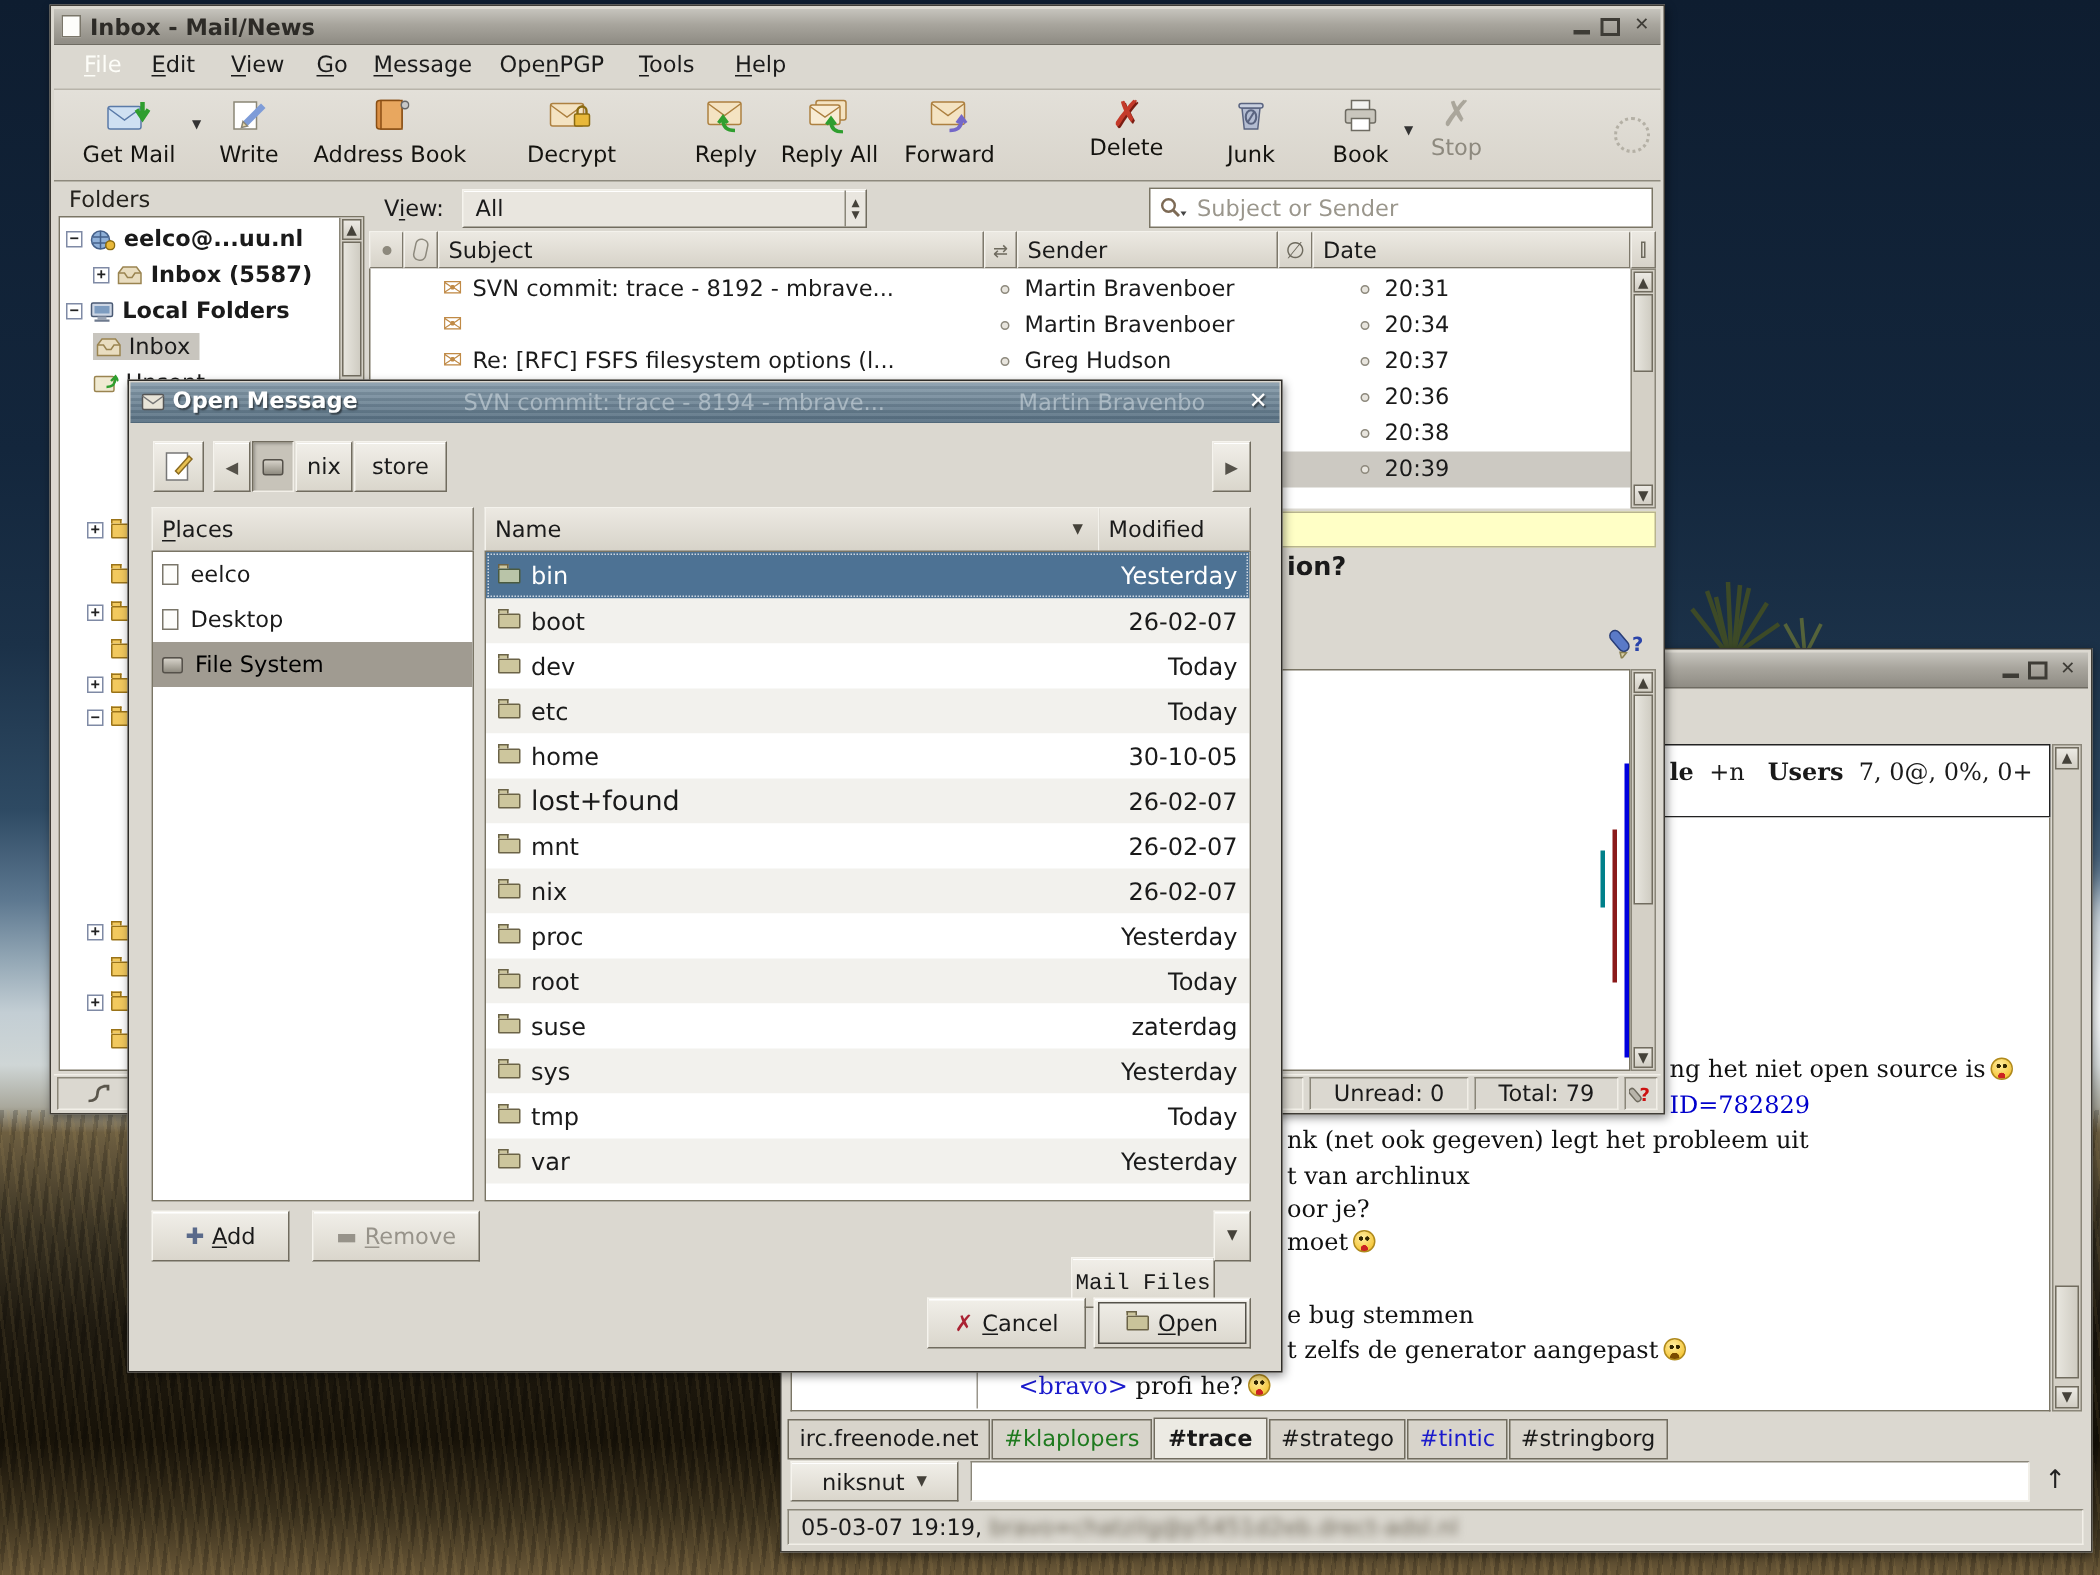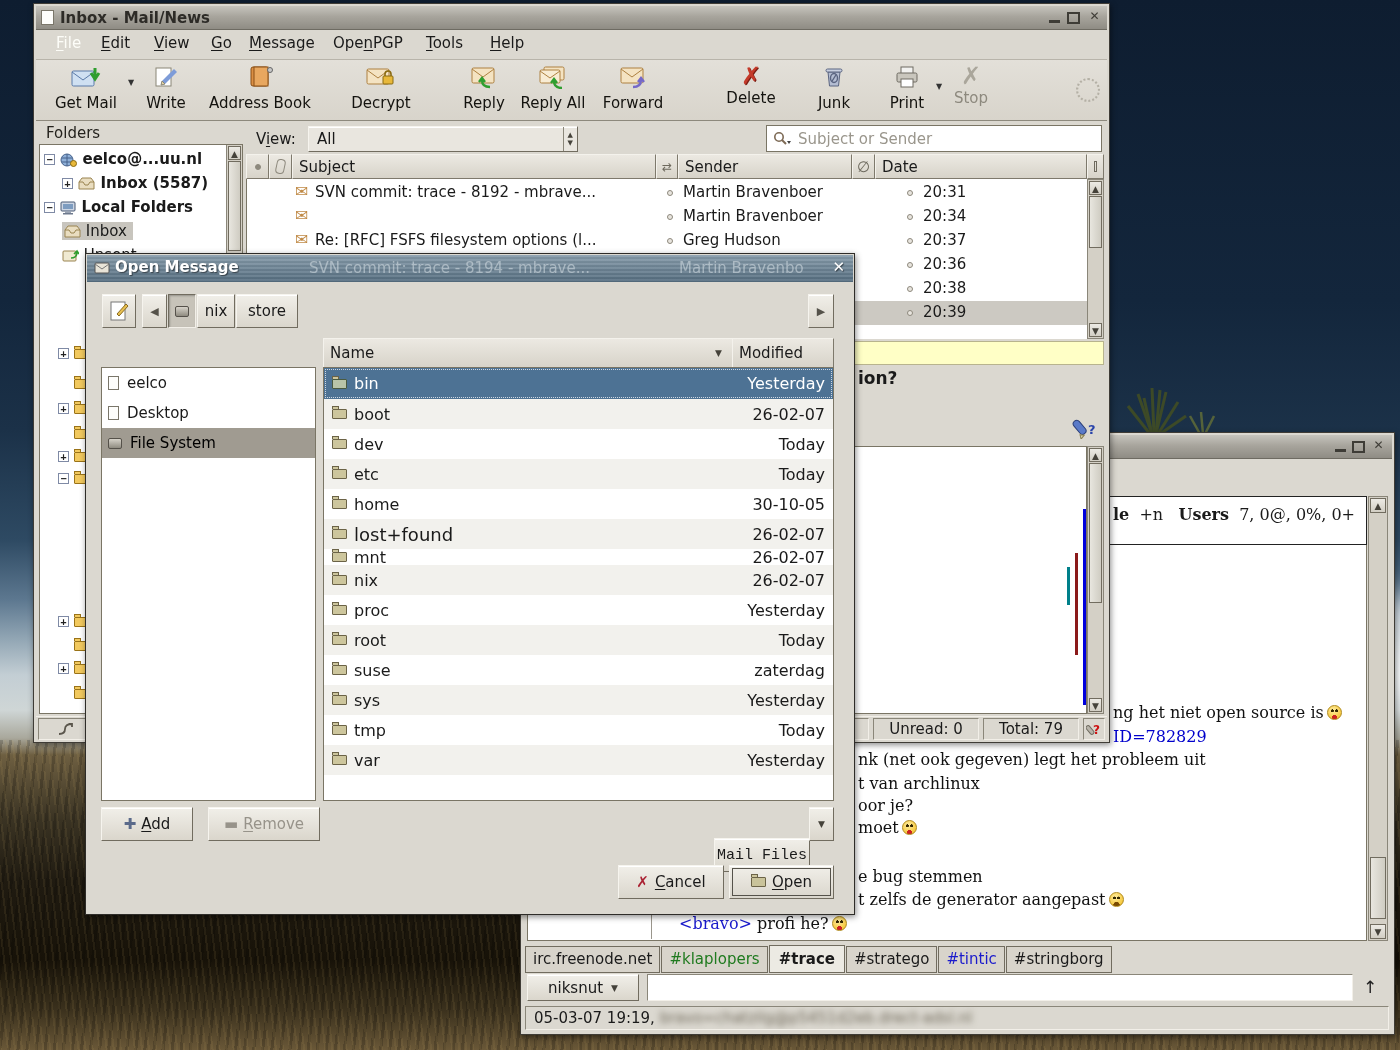--- a/index.html
+++ b/index.html
@@ -249,21 +249,21 @@
             <path d="M9.8 16.5 L14.2 9.5" stroke="#5a6480" stroke-width="1.4"></path>
           </svg>
         <div class="lbl">Junk</div>
       </div>
       <div class="titem" style="left:845px;width:52px;">
         <svg width="26" height="24" viewBox="0 0 26 24">
             <rect x="7" y="2" width="12" height="7" fill="#f2f2f0" stroke="#6e6b62"></rect>
             <rect x="3" y="8" width="20" height="9" rx="1.5" fill="#c9c6bd" stroke="#6e6b62"></rect>
             <rect x="7" y="14" width="12" height="8" fill="#ffffff" stroke="#6e6b62"></rect>
           </svg>
-        <div class="lbl">Print</div>
+        <div class="lbl">Book</div>
       </div>
       <span class="abs" style="left:900px;top:22px;font-size:8px;color:#333;">▼</span>
       <div class="titem" style="left:910px;width:50px;color:#8d897e;">
         <div style="font-size:24px;line-height:23px;font-weight:bold;color:#aaa69b;">✗</div>
         <div class="lbl">Stop</div>
       </div>
       <div class="abs" style="left:1040px;top:18px;width:20px;height:20px;border:2px dotted #b4b0a5;border-radius:50%;"></div>
     </div>
 
     <div class="abs" style="left:12px;top:120px;font-size:15px;color:#24221d;">
@@ -488,20 +488,23 @@
         <span class="drive"></span>
       </div>
     <div class="btn abs" style="left:111px;top:40px;width:38px;height:34px;">
         <span>nix</span>
       </div>
     <div class="btn abs" style="left:150px;top:40px;width:62px;height:34px;">
         <span>store</span>
       </div>
     <div class="btn abs" style="left:722px;top:40px;width:26px;height:34px;color:#55524a;font-size:11px;">▶</div>
 
+    <div class="hdr abs" style="left:15px;top:84px;width:215px;height:30px;">
+      <span><u>P</u>laces</span>
+    </div>
     <div class="abs whitebox" style="left:15px;top:113px;width:215px;height:434px;">
       <div style="height:30px;display:flex;align-items:center;padding-left:6px;">
         <span class="paper"></span>
           <span style="margin-left:8px;">eelco</span>
       </div>
       <div style="height:30px;display:flex;align-items:center;padding-left:6px;">
         <span class="paper"></span>
           <span style="margin-left:8px;">Desktop</span>
       </div>
       <div style="height:30px;display:flex;align-items:center;padding-left:6px;background:#a09b91;color:#000000;">
@@ -548,21 +551,21 @@
           <span style="margin-left:7px;font-size:16px;">home</span>
           <span style="flex:1"></span>
           <span style="font-size:16px;">30-10-05</span>
       </div>
       <div style="height:30px;display:flex;align-items:center;padding:0 8px;background:#f2f1ed;">
         <span class="folder"></span>
           <span style="margin-left:7px;font-size:18px;">lost+found</span>
           <span style="flex:1"></span>
           <span style="font-size:16px;">26-02-07</span>
       </div>
-      <div style="height:16px;display:flex;align-items:center;padding:0 8px;background:#fff;">
+      <div style="height:30px;display:flex;align-items:center;padding:0 8px;background:#fff;">
         <span class="folder"></span>
           <span style="margin-left:7px;font-size:16px;">mnt</span>
           <span style="flex:1"></span>
           <span style="font-size:16px;">26-02-07</span>
       </div>
       <div style="height:30px;display:flex;align-items:center;padding:0 8px;background:#f2f1ed;">
         <span class="folder"></span>
           <span style="margin-left:7px;font-size:16px;">nix</span>
           <span style="flex:1"></span>
           <span style="font-size:16px;">26-02-07</span>

